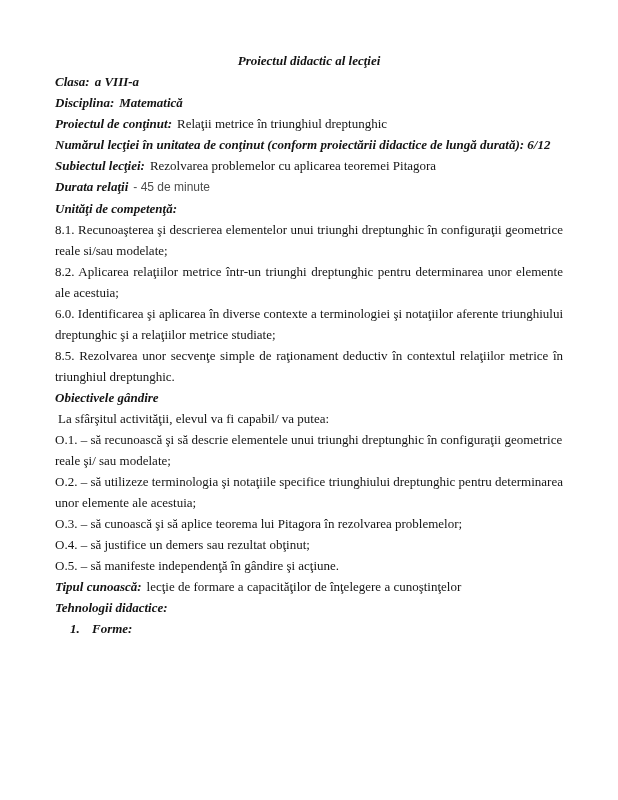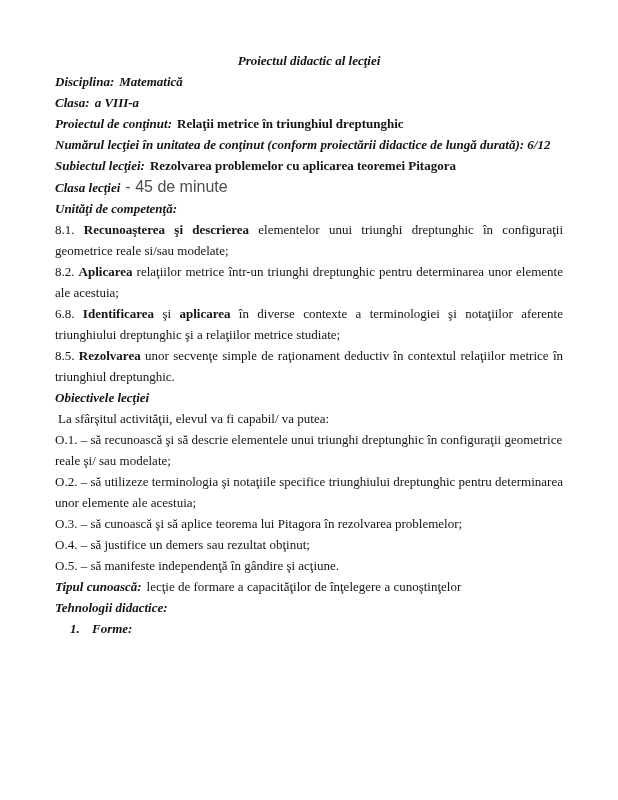--- a/index.html
+++ b/index.html
@@ -10,65 +10,65 @@
     padding:50px 55px 0 55px;
     font-family:"Liberation Serif", serif;
     font-size:13px;
     line-height:21px;
     color:#141414;
     overflow:hidden;
   }
   p{margin:0;padding:0;}
   .title{text-align:center;font-weight:bold;font-style:italic;}
   .bi{font-weight:bold;font-style:italic;}
-  .b{font-weight:bold;}
+  .b{font-weight:normal;}
   .gap{margin-left:5px;}
   .jp{text-align:justify;}
   .muted-sans{
     font-family:"Liberation Sans", sans-serif;
-    font-size:16px;
+    font-size:12px;
     color:#4d4d4d;
   }
   .intro{padding-left:3px;}
   .forme{padding-left:15px;}
   .forme .num{display:inline-block;width:22px;}
   .bullet{padding-left:37px;}
   .bullet .dash{display:inline-block;width:15px;}
 </style>
 </head>
 <body>
 
 <div class="page">
 
   <p class="title">Proiectul didactic al lecţiei</p>
 
+  <p><span class="bi">Clasa:</span><span class="bi gap">a VIII-a</span></p>
+
   <p><span class="bi">Disciplina:</span><span class="bi gap">Matematică</span></p>
-
-  <p><span class="bi">Clasa:</span><span class="bi gap">a VIII-a</span></p>
 
   <p><span class="bi">Proiectul de conţinut:</span><span class="b gap">Relaţii metrice în triunghiul dreptunghic</span></p>
 
   <p><span class="bi">Numărul lecţiei în unitatea de conţinut (conform proiectării didactice de lungă durată): 6/12</span></p>
 
   <p><span class="bi">Subiectul lecţiei:</span><span class="b gap">Rezolvarea problemelor cu aplicarea teoremei Pitagora</span></p>
 
-  <p><span class="bi">Clasa lecţiei</span><span class="muted-sans gap">- 45 de minute</span></p>
+  <p><span class="bi">Durata relaţii</span><span class="muted-sans gap">- 45 de minute</span></p>
 
   <p><span class="bi">Unităţi de competenţă:</span></p>
 
   <p class="jp"><span>8.1. </span><span class="b">Recunoaşterea şi descrierea</span><span> elementelor unui triunghi dreptunghic în configuraţii geometrice reale si/sau modelate;</span></p>
 
   <p class="jp"><span>8.2. </span><span class="b">Aplicarea</span><span> relaţiilor metrice într-un triunghi dreptunghic pentru determinarea unor elemente ale acestuia;</span></p>
 
-  <p class="jp"><span>6.8. </span><span class="b">Identificarea</span><span> şi </span><span class="b">aplicarea</span><span> în diverse contexte a terminologiei şi notaţiilor aferente triunghiului dreptunghic şi a relaţiilor metrice studiate;</span></p>
+  <p class="jp"><span>6.0. </span><span class="b">Identificarea</span><span> şi </span><span class="b">aplicarea</span><span> în diverse contexte a terminologiei şi notaţiilor aferente triunghiului dreptunghic şi a relaţiilor metrice studiate;</span></p>
 
 
   <p class="jp"><span>8.5. </span><span class="b">Rezolvarea</span><span> unor secvenţe simple de raţionament deductiv în contextul relaţiilor metrice în triunghiul dreptunghic.</span></p>
 
-  <p><span class="bi">Obiectivele lecţiei</span></p>
+  <p><span class="bi">Obiectivele gândire</span></p>
 
   <p class="intro">La sfârşitul activităţii, elevul va fi capabil/ va putea:</p>
 
   <p>O.1. – să recunoască şi să descrie elementele unui triunghi dreptunghic în configuraţii geometrice reale şi/ sau modelate;</p>
   <p>O.2. – să utilizeze terminologia şi notaţiile specifice triunghiului dreptunghic pentru determinarea unor elemente ale acestuia;</p>
   <p>O.3. – să cunoască şi să aplice teorema lui Pitagora în rezolvarea problemelor;</p>
   <p>O.4. – să justifice un demers sau rezultat obţinut;</p>
   <p>O.5. – să manifeste independenţă în gândire şi acţiune.</p>
 
   <p><span class="bi">Tipul cunoască:</span><span class="gap">lecţie de formare a capacităţilor de înţelegere a cunoştinţelor</span></p>

